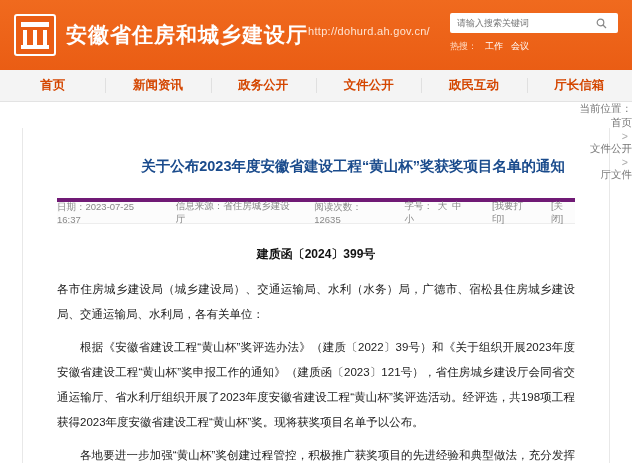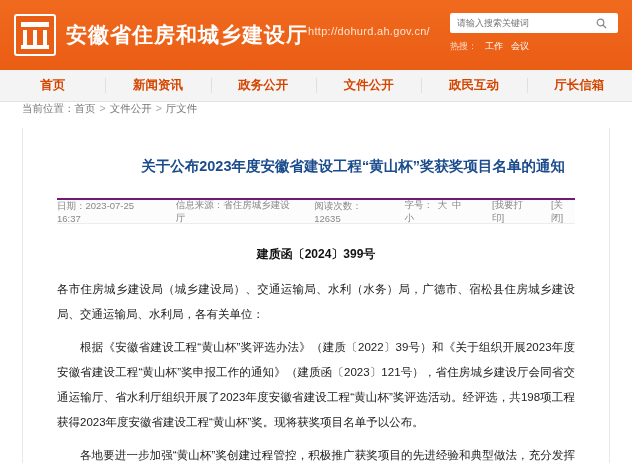--- a/index.html
+++ b/index.html
@@ -122,25 +122,26 @@
     position: absolute;
     left: 0; top: 8px; bottom: 8px;
     width: 1px;
     background: #e0e0e0;
   }
 
   
   .breadcrumb {
     height: 26px;
     display: flex;
-    align-items: flex-start;
+    align-items: flex-end;
     font-size: 10.5px;
     color: #777;
     padding-left: 22px;
     background: #ffffff;
+    flex-direction: column;
   }
   .breadcrumb a { color: #777; text-decoration: none; }
   .breadcrumb .sep { margin: 0 4px; color: #aaa; }
 
   
   .content-wrap {
     padding: 0 22px 0 22px;
   }
   .card {
     border: 1px solid #e8e8e8;
@@ -151,21 +152,21 @@
   }
   .doc-title {
     text-align: right;
     font-size: 14.5px;
     font-weight: bold;
     color: #1a4b8c;
     line-height: 24px;
     padding: 0 10px 20px 10px;
   }
   .meta-bar {
-    border-top: 2px solid #701a75;
+    border-top: 4px solid #701a75;
     border-bottom: 1px solid #ededed;
     height: 26px;
     display: flex;
     align-items: center;
     justify-content: center;
     gap: 16px;
     font-size: 9.5px;
     color: #888;
     background: #fcfcfc;
   }

